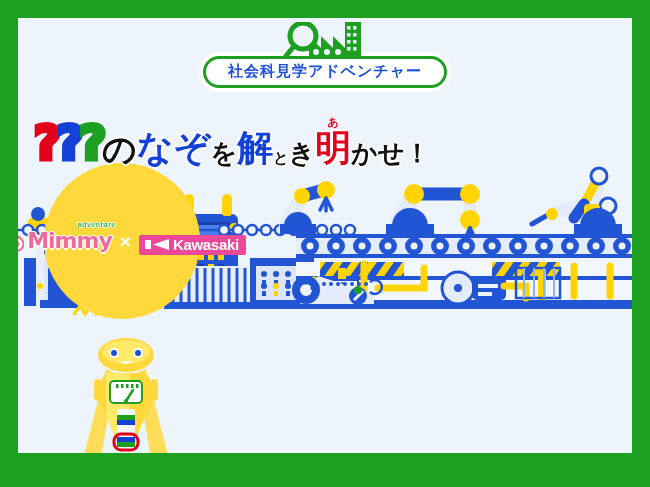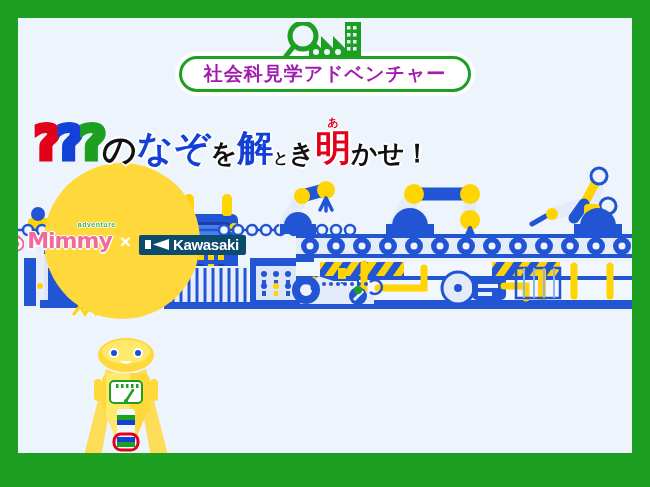--- a/index.html
+++ b/index.html
@@ -20,21 +20,21 @@
 
   
   #badge-wrap{position:absolute;left:50%;transform:translateX(-50%);top:4px;width:330px;text-align:center;z-index:30;}
   #factory-icon{position:relative;height:36px;margin:0 auto -6px auto;width:120px;}
   #badge{
     display:inline-block;border:3px solid #1da021;border-radius:24px;
     background:#ffffff;padding:5px 22px 6px 22px;
     box-shadow:0 0 0 4px #ffffff;
   }
   #badge-text{
-    font-size:19px;font-weight:bold;color:#a21caf;letter-spacing:1px;
+    font-size:15px;font-weight:bold;color:#1d4ed8;letter-spacing:1px;
     white-space:nowrap;line-height:1;font-family:"DejaVu Sans",sans-serif;
   }
 
   
   #headline{
     position:absolute;left:16px;top:102px;z-index:30;
     display:flex;align-items:flex-end;white-space:nowrap;
   }
   .qm{
     font-size:46px;font-weight:bold;line-height:1;
@@ -71,21 +71,21 @@
     font-size:22px;font-weight:bold;color:#f06a9b;letter-spacing:-1px;line-height:1;
     font-family:"DejaVu Sans",sans-serif;
     text-shadow:1.5px 0 #fff,-1.5px 0 #fff,0 1.5px #fff,0 -1.5px #fff;
   }
   #mimmy-sub{
     position:absolute;right:-4px;top:-9px;font-size:7px;font-weight:bold;color:#3ab54a;
     letter-spacing:0.5px;text-shadow:1px 0 #fff,-1px 0 #fff,0 1px #fff,0 -1px #fff;
   }
   #cross{font-size:19px;font-weight:bold;color:#ffffff;line-height:1;}
   #kawasaki{
-    background:#0c4a6e;color:#fff;display:flex;align-items:center;gap:4px;
+    background:#ec4899;color:#fff;display:flex;align-items:center;gap:4px;
     padding:2px 7px 3px 6px;border-radius:2px;margin-top:8px;
   }
   #kawasaki-text{font-size:15px;font-weight:bold;letter-spacing:-0.3px;line-height:1;}
 
   
   #scene{position:absolute;left:0;top:0;width:100%;height:100%;z-index:10;}
   #robot{position:absolute;left:58px;top:315px;width:100px;height:140px;z-index:20;}
 </style>
 </head>
 <body>

